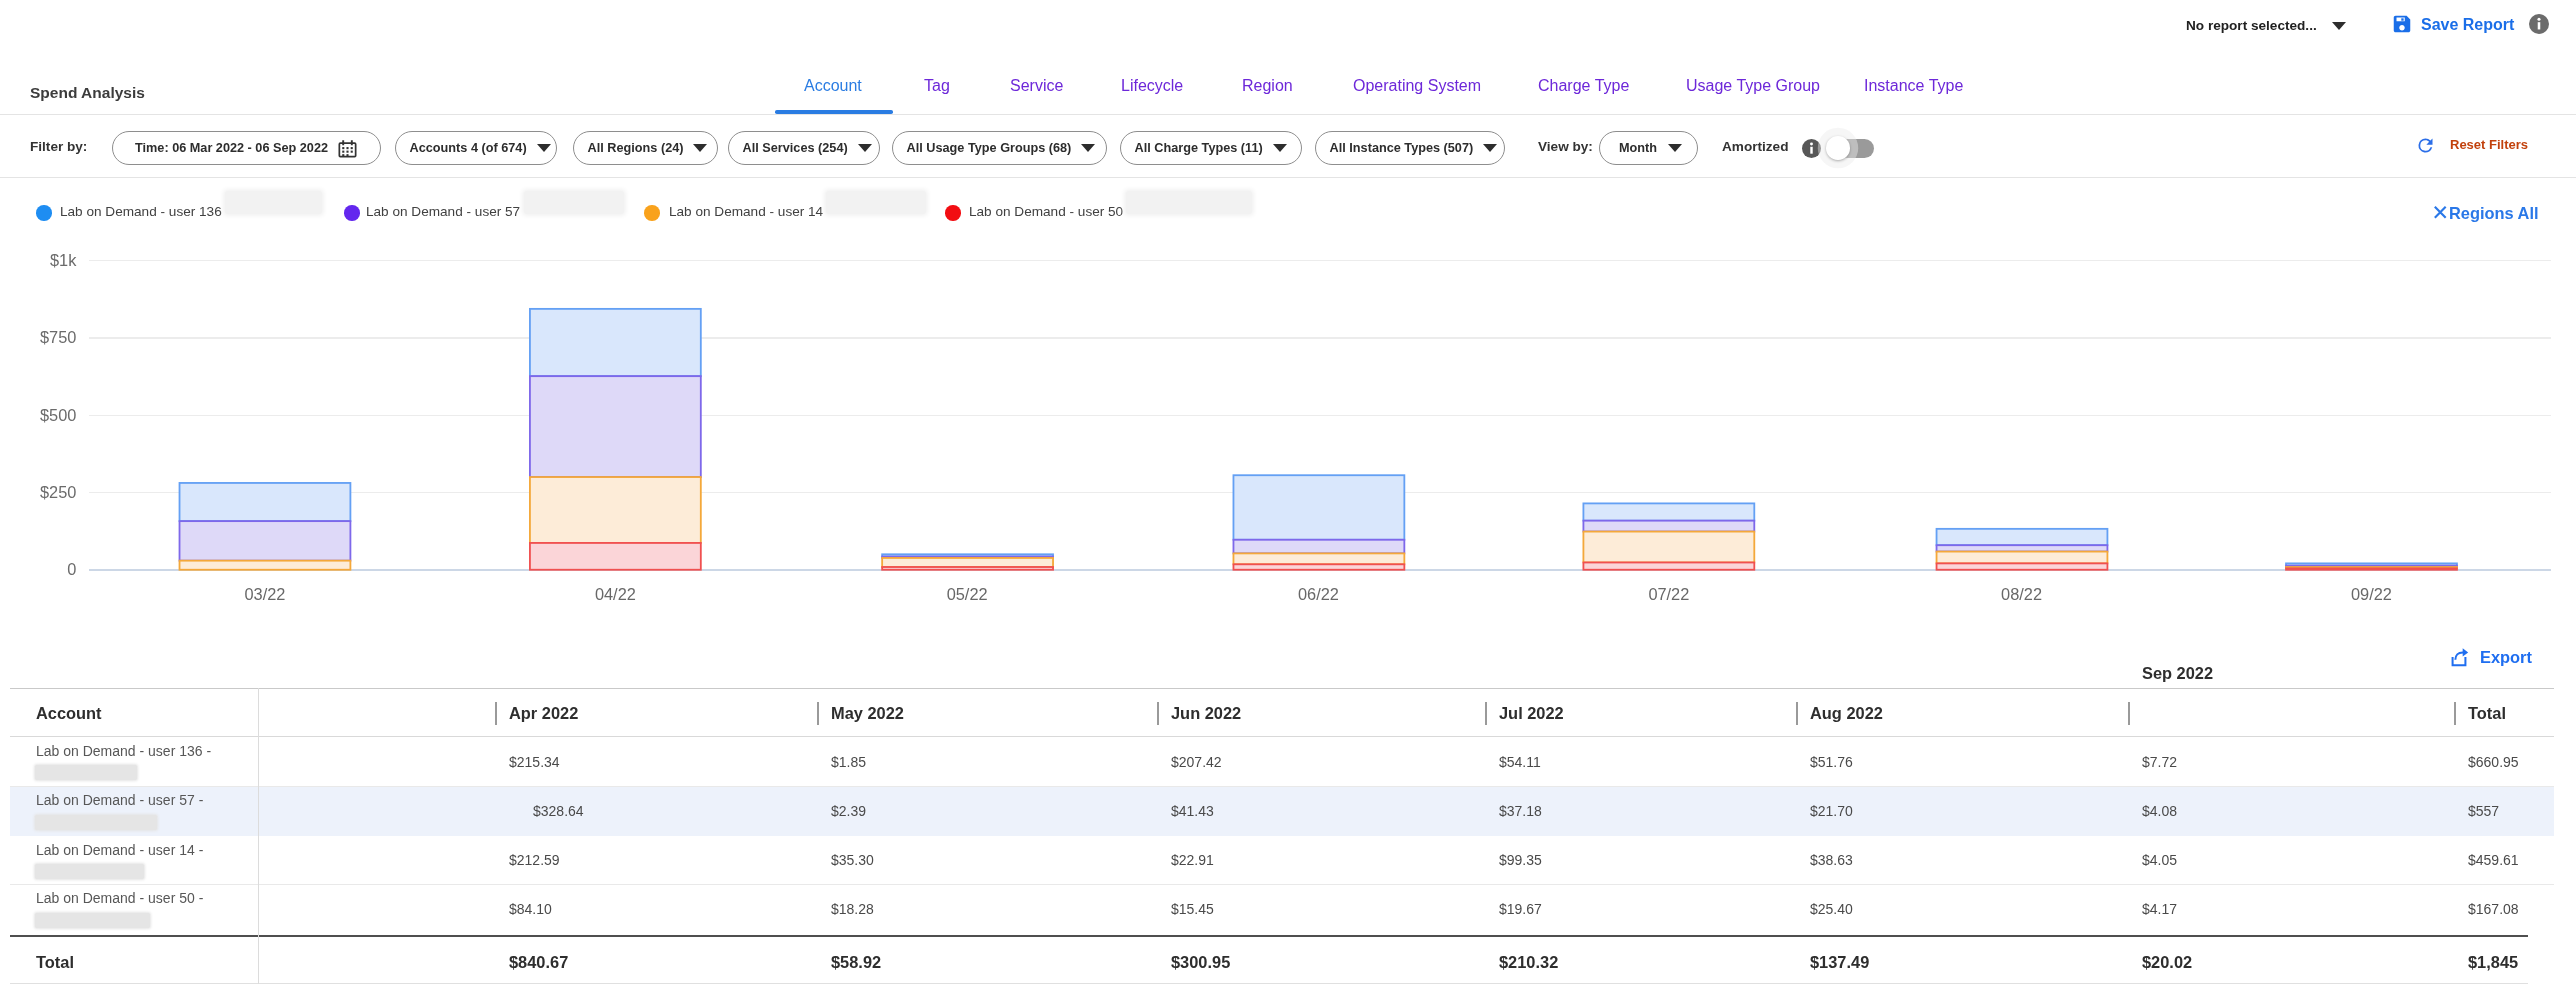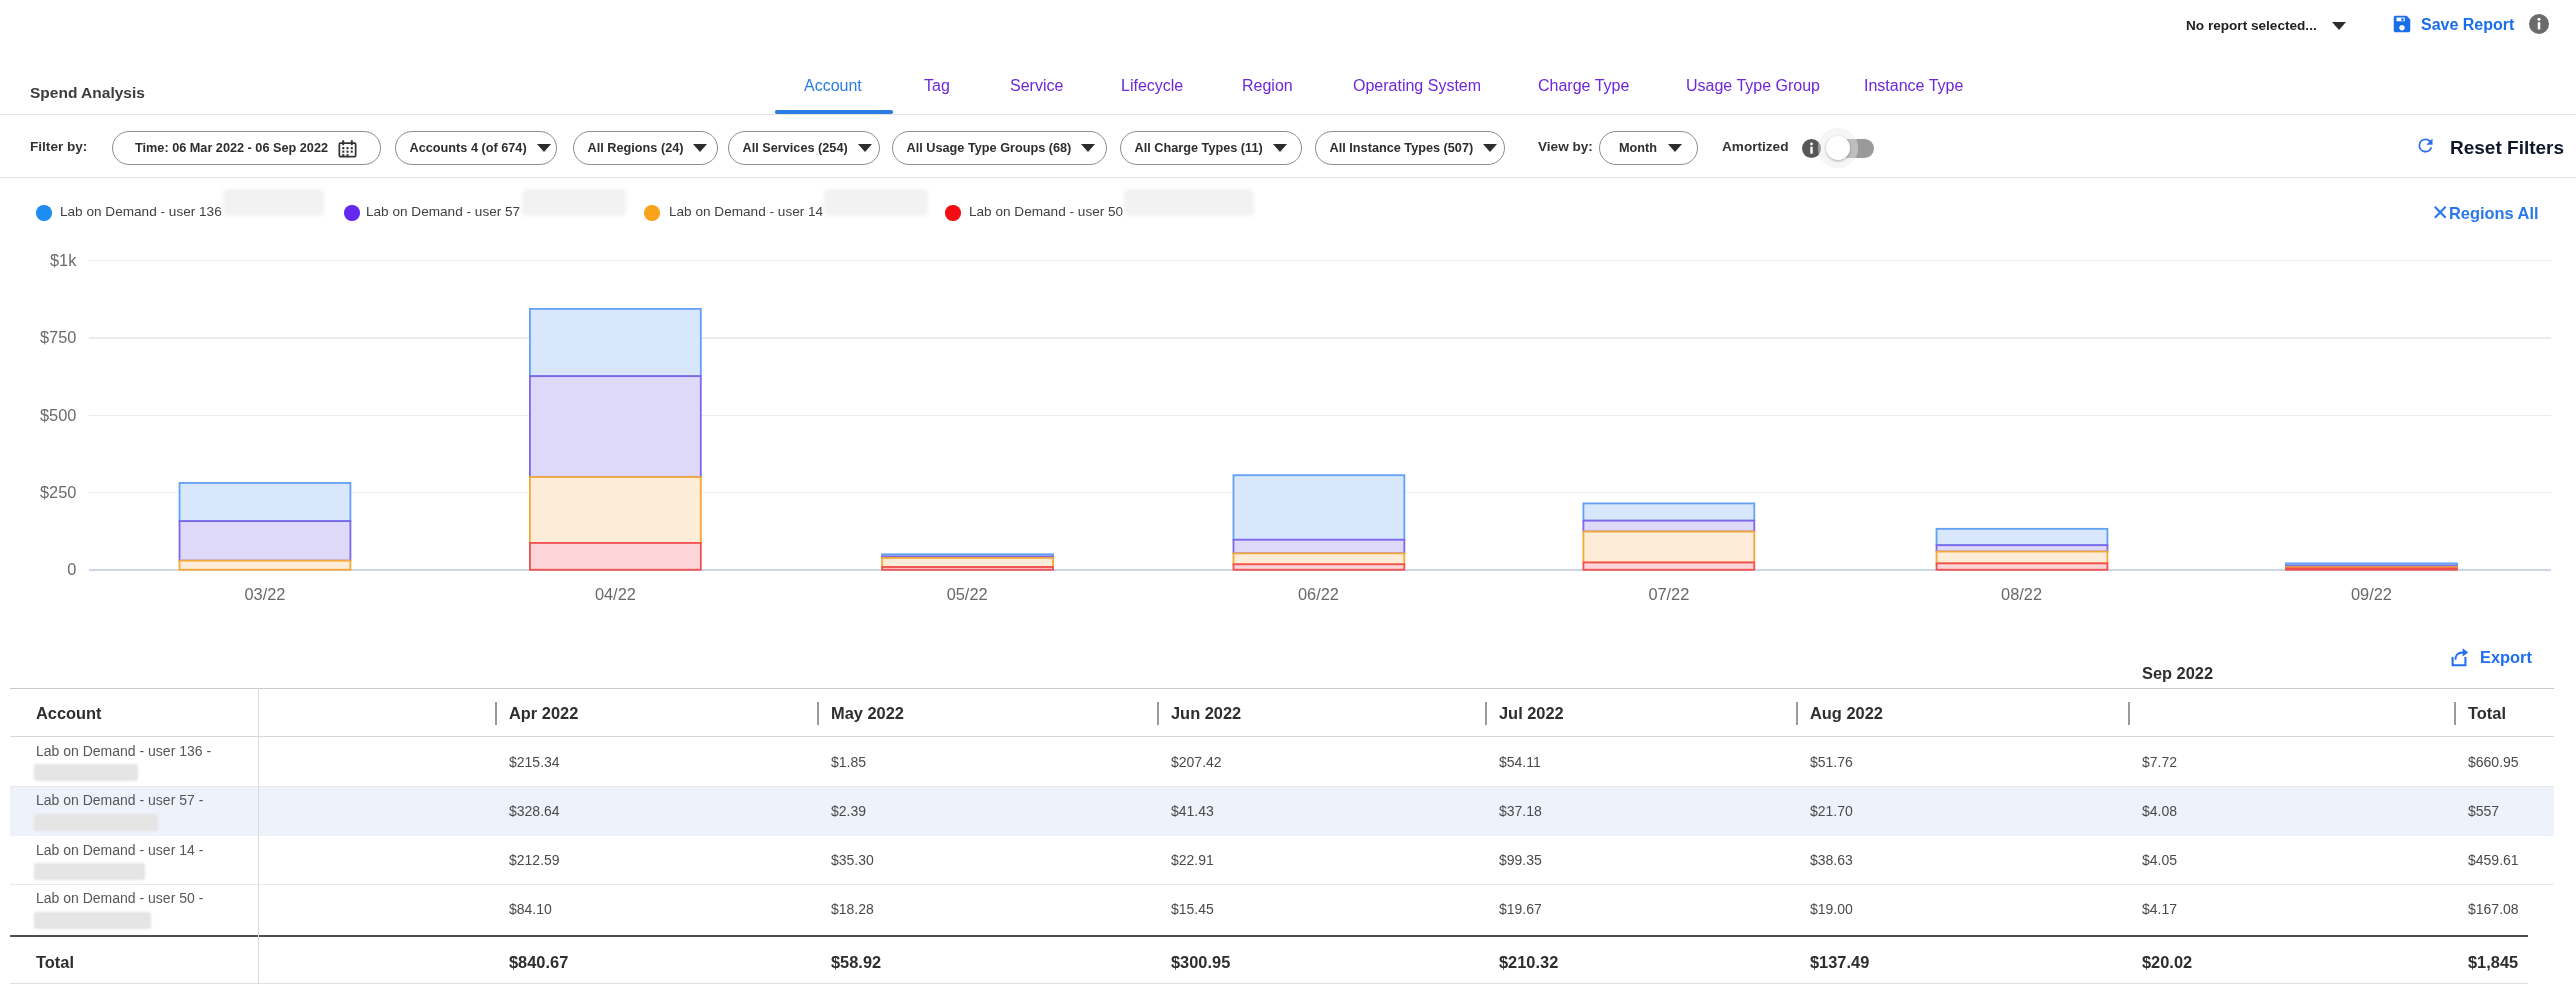--- a/index.html
+++ b/index.html
@@ -80,21 +80,21 @@
 <svg class="abs" style="left:1802px;top:139px" width="19" height="19" viewBox="0 0 22 22">
       <circle cx="11" cy="11" r="11" fill="#575757"></circle>
       <rect x="9.6" y="9" width="2.8" height="8" fill="#fff"></rect>
       <circle cx="11" cy="5.8" r="1.7" fill="#fff"></circle>
     </svg>
 <div class="abs" style="left:1838px;top:139px;width:36px;height:19px;border-radius:9.5px;background:#9a9a9a"></div>
 <div class="abs" style="left:1826px;top:136px;width:23.6px;height:23.6px;border-radius:50%;background:#fff;box-shadow:0 0.9px 2.7px rgba(0,0,0,.3),0 0 0 8.2px rgba(235,235,235,.45)"></div>
 <svg class="abs" style="left:2415px;top:135px" width="21" height="21" viewBox="0 0 24 24">
       <path fill="#2b6ee8" d="M17.65 6.35A7.96 7.96 0 0 0 12 4a8 8 0 1 0 7.73 10h-2.08A6 6 0 1 1 12 6c1.66 0 3.14.69 4.22 1.78L13 11h7V4l-2.35 2.35z"></path>
     </svg>
-<div class="lbl blue" style="left:2450px;top:137px;font-size:19px;font-weight:bold;color:#0f172a">Reset Filters</div>
+<div class="lbl blue" style="left:2450px;top:137px;font-size:13px;font-weight:bold;color:#c2410c">Reset Filters</div>
 <div class="hline" style="left:0;top:177px;width:2576px"></div>
 
 <div class="dot" style="left:36px;background:#1e8df2"></div>
 <div class="legtxt" style="left:60px">Lab on Demand - user 136</div>
 <div class="blur" style="left:225px;top:191px;width:97px;height:23px"></div>
 <div class="dot" style="left:344px;background:#6327ee"></div>
 <div class="legtxt" style="left:366px">Lab on Demand - user 57</div>
 <div class="blur" style="left:524px;top:191px;width:100px;height:23px"></div>
 <div class="dot" style="left:644px;background:#f9a21c"></div>
 <div class="legtxt" style="left:669px">Lab on Demand - user 14</div>
@@ -207,21 +207,21 @@
 <div class="cell" style="left:509px;top:754px">$215.34</div>
 <div class="cell" style="left:831px;top:754px">$1.85</div>
 <div class="cell" style="left:1171px;top:754px">$207.42</div>
 <div class="cell" style="left:1499px;top:754px">$54.11</div>
 <div class="cell" style="left:1810px;top:754px">$51.76</div>
 <div class="cell" style="left:2142px;top:754px">$7.72</div>
 <div class="cell" style="left:2468px;top:754px">$660.95</div>
 
 <div class="acct" style="left:36px;top:792px">Lab on Demand - user 57 -</div>
 <div class="tblur" style="left:35px;top:815px;width:122px"></div>
-<div class="cell" style="left:509px;top:803px">$328.64</div>
+<div class="cell" style="left:533px;top:803px">$328.64</div>
 <div class="cell" style="left:831px;top:803px">$2.39</div>
 <div class="cell" style="left:1171px;top:803px">$41.43</div>
 <div class="cell" style="left:1499px;top:803px">$37.18</div>
 <div class="cell" style="left:1810px;top:803px">$21.70</div>
 <div class="cell" style="left:2142px;top:803px">$4.08</div>
 <div class="cell" style="left:2468px;top:803px">$557</div>
 
 <div class="acct" style="left:36px;top:842px">Lab on Demand - user 14 -</div>
 <div class="tblur" style="left:35px;top:864px;width:109px"></div>
 <div class="cell" style="left:509px;top:852px">$212.59</div>
@@ -231,21 +231,21 @@
 <div class="cell" style="left:1810px;top:852px">$38.63</div>
 <div class="cell" style="left:2142px;top:852px">$4.05</div>
 <div class="cell" style="left:2468px;top:852px">$459.61</div>
 
 <div class="acct" style="left:36px;top:890px">Lab on Demand - user 50 -</div>
 <div class="tblur" style="left:35px;top:913px;width:115px"></div>
 <div class="cell" style="left:509px;top:901px">$84.10</div>
 <div class="cell" style="left:831px;top:901px">$18.28</div>
 <div class="cell" style="left:1171px;top:901px">$15.45</div>
 <div class="cell" style="left:1499px;top:901px">$19.67</div>
-<div class="cell" style="left:1810px;top:901px">$19.00</div>
+<div class="cell" style="left:1810px;top:901px">$25.40</div>
 <div class="cell" style="left:2142px;top:901px">$4.17</div>
 <div class="cell" style="left:2468px;top:901px">$167.08</div>
 
 <div class="hdr" style="left:36px;top:953px">Total</div>
 <div class="hdr" style="left:509px;top:953px">$840.67</div>
 <div class="hdr" style="left:831px;top:953px">$58.92</div>
 <div class="hdr" style="left:1171px;top:953px">$300.95</div>
 <div class="hdr" style="left:1499px;top:953px">$210.32</div>
 <div class="hdr" style="left:1810px;top:953px">$137.49</div>
 <div class="hdr" style="left:2142px;top:953px">$20.02</div>

